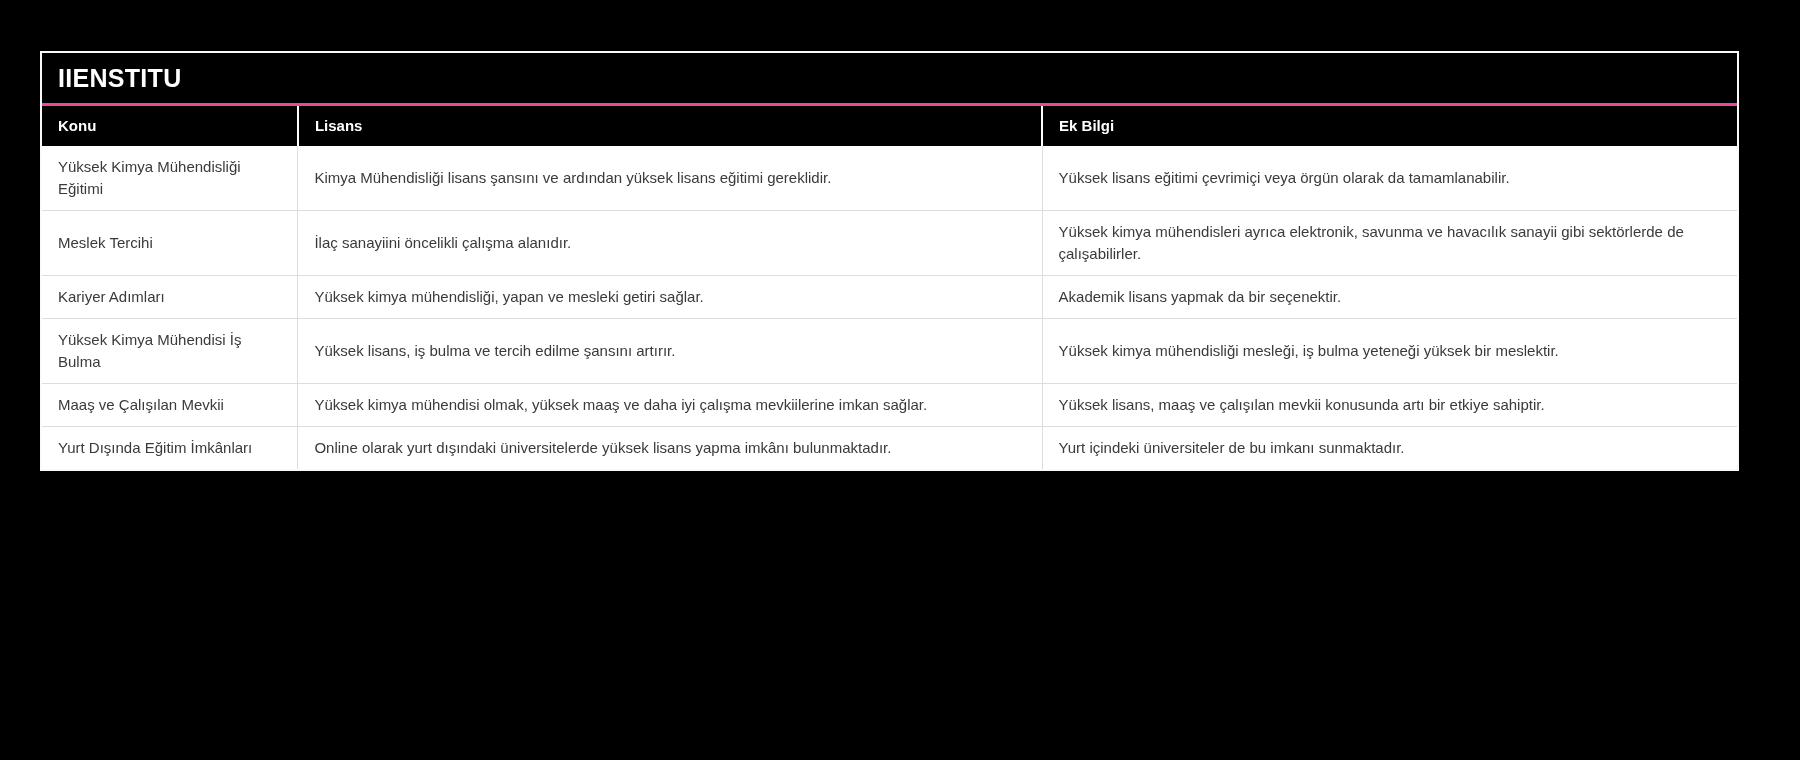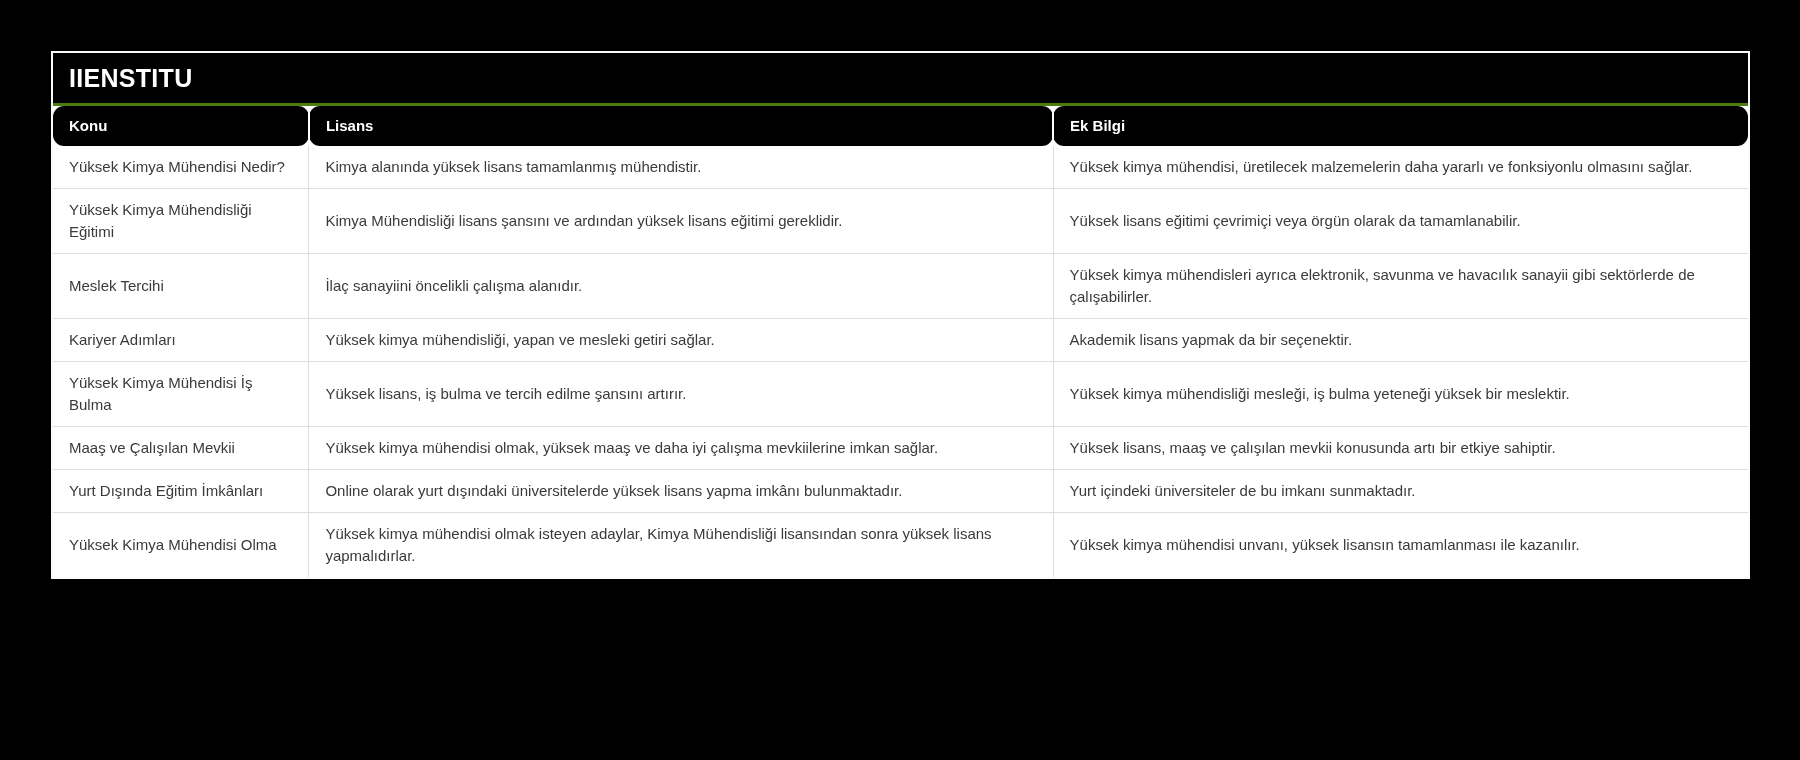--- a/index.html
+++ b/index.html
@@ -8,24 +8,24 @@
     margin: 0;
     padding: 0;
     width: 1800px;
     height: 760px;
     background: #000000;
     overflow: hidden;
     font-family: "Liberation Sans", "DejaVu Sans", sans-serif;
   }
   .card {
     position: absolute;
-    left: 51px;
+    left: 40px;
     top: 51px;
     width: 1699px;
-    background: #4d7c0f;
+    background: #ec4899;
     border: 2px solid #fafafa;
   }
   .titlebar {
     background: #000000;
     height: 50px;
     display: flex;
     align-items: center;
     padding: 0 16px;
     margin-bottom: 3px;
   }
@@ -48,21 +48,20 @@
   table.info-table col.c-ek { width: 41.0%; }
   table.info-table th {
     background: #000000;
     color: #ffffff;
     text-align: left;
     font-size: 15px;
     font-weight: bold;
     line-height: 20px;
     padding: 10px 16px;
     border-left: 2px solid #ffffff;
-    border-radius: 11px;
   }
   table.info-table th:first-child { border-left: none; }
   table.info-table td {
     color: #3a3a3a;
     font-size: 15px;
     line-height: 22px;
     padding: 10px 16px;
     border-top: 1px solid #dddddd;
     border-left: 1px solid #dddddd;
     vertical-align: middle;
@@ -86,25 +85,20 @@
     </colgroup>
     <thead>
       <tr>
         <th>Konu</th>
         <th>Lisans</th>
         <th>Ek Bilgi</th>
       </tr>
     </thead>
     <tbody>
         <tr>
-          <td>Yüksek Kimya Mühendisi Nedir?</td>
-          <td>Kimya alanında yüksek lisans tamamlanmış mühendistir.</td>
-          <td>Yüksek kimya mühendisi, üretilecek malzemelerin daha yararlı ve fonksiyonlu olmasını sağlar.</td>
-        </tr>
-        <tr>
           <td>Yüksek Kimya Mühendisliği Eğitimi</td>
           <td>Kimya Mühendisliği lisans şansını ve ardından yüksek lisans eğitimi gereklidir.</td>
           <td>Yüksek lisans eğitimi çevrimiçi veya örgün olarak da tamamlanabilir.</td>
         </tr>
         <tr>
           <td>Meslek Tercihi</td>
           <td>İlaç sanayiini öncelikli çalışma alanıdır.</td>
           <td>Yüksek kimya mühendisleri ayrıca elektronik, savunma ve havacılık sanayii gibi sektörlerde de çalışabilirler.</td>
         </tr>
         <tr>
@@ -120,20 +114,15 @@
         <tr>
           <td>Maaş ve Çalışılan Mevkii</td>
           <td>Yüksek kimya mühendisi olmak, yüksek maaş ve daha iyi çalışma mevkiilerine imkan sağlar.</td>
           <td>Yüksek lisans, maaş ve çalışılan mevkii konusunda artı bir etkiye sahiptir.</td>
         </tr>
         <tr>
           <td>Yurt Dışında Eğitim İmkânları</td>
           <td>Online olarak yurt dışındaki üniversitelerde yüksek lisans yapma imkânı bulunmaktadır.</td>
           <td>Yurt içindeki üniversiteler de bu imkanı sunmaktadır.</td>
         </tr>
-        <tr>
-          <td>Yüksek Kimya Mühendisi Olma</td>
-          <td>Yüksek kimya mühendisi olmak isteyen adaylar, Kimya Mühendisliği lisansından sonra yüksek lisans yapmalıdırlar.</td>
-          <td>Yüksek kimya mühendisi unvanı, yüksek lisansın tamamlanması ile kazanılır.</td>
-        </tr>
       </tbody>
   </table>
 </div>
 
 </body></html>

